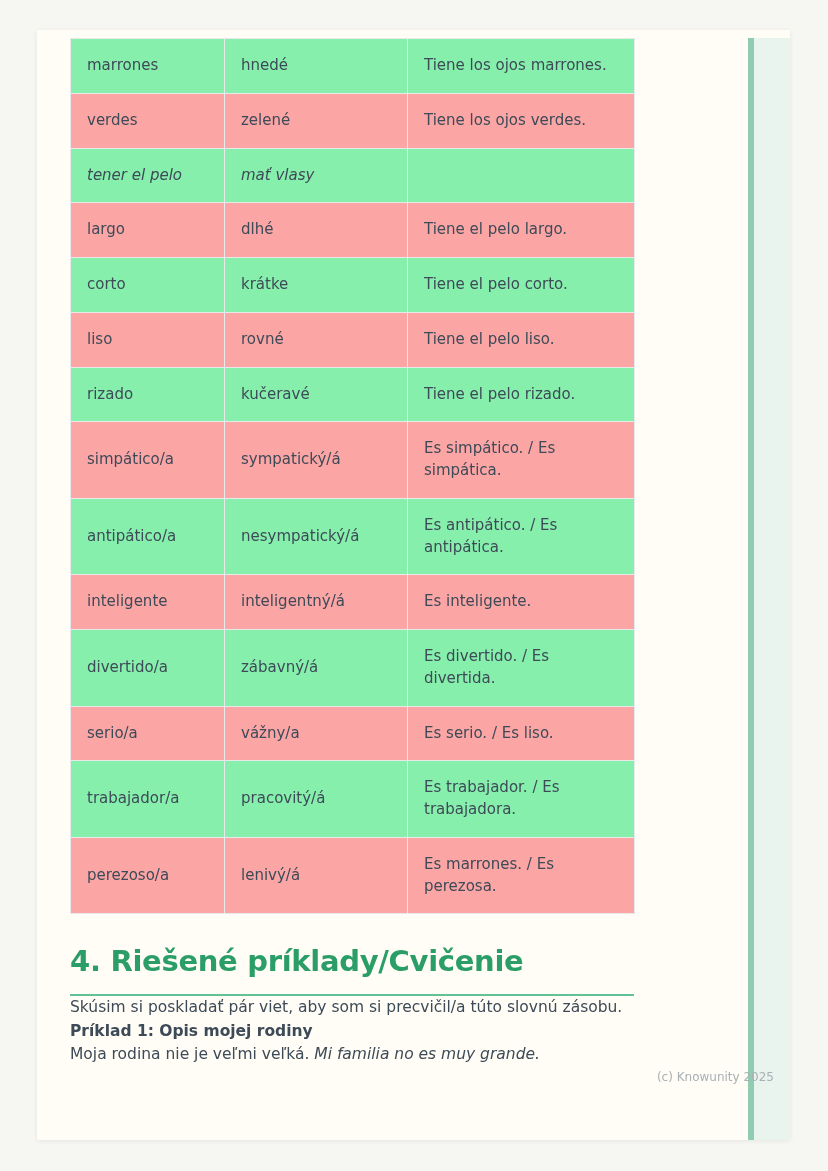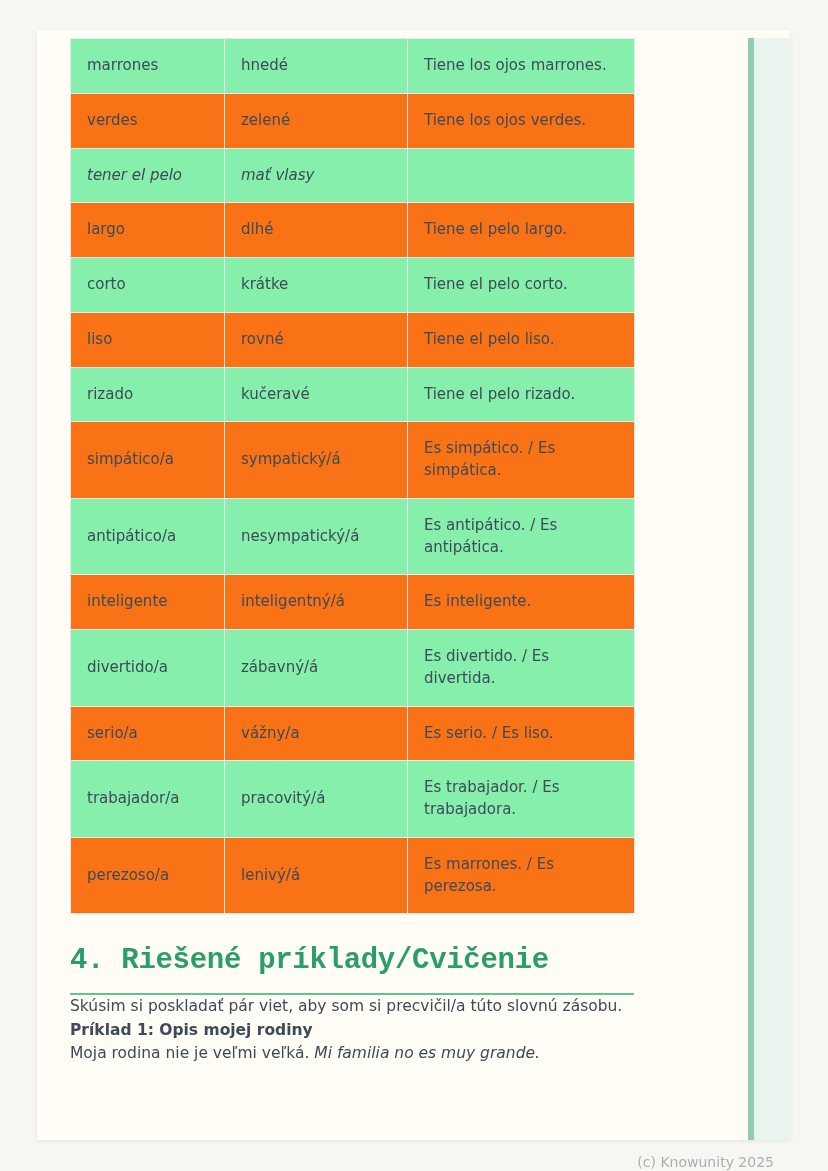--- a/index.html
+++ b/index.html
@@ -41,48 +41,47 @@
     font-size: 15px;
     line-height: 1.45;
     color: #3d4a57;
     vertical-align: middle;
     overflow-wrap: break-word;
   }
   table.vocab col.c1 { width: 154px; }
   table.vocab col.c2 { width: 183px; }
   table.vocab col.c3 { width: 227px; }
   tr.row-main td { background: #86efac; }
-  tr.row-alt td  { background: #f97316; }
+  tr.row-alt td  { background: #fca5a5; }
   tr.row-italic td { font-style: italic; }
   h2.section-heading {
     margin-top: 30px;
     font-size: 29px;
     font-weight: 700;
     color: #2b9e68;
     letter-spacing: -0.3px;
-    font-family: Liberation Mono, monospace;
   }
   .heading-underline {
     margin-top: 16px;
     height: 2px;
     width: 564px;
     background: #62c295;
     border: none;
   }
   p.body-text {
     font-size: 15.5px;
     line-height: 1.5;
     color: #3d4a57;
   }
   p.body-text.bold { font-weight: 700; }
   .es-italic { font-style: italic; }
   .copyright {
     position: absolute;
-    right: 16px; top: 1124px;
-    font-size: 14px;
+    right: 16px; top: 1040px;
+    font-size: 12px;
     color: #a9b0b5;
     z-index: 2;
     white-space: nowrap;
   }
 </style>
 </head>
 <body>
 
 <div class="page">
 

